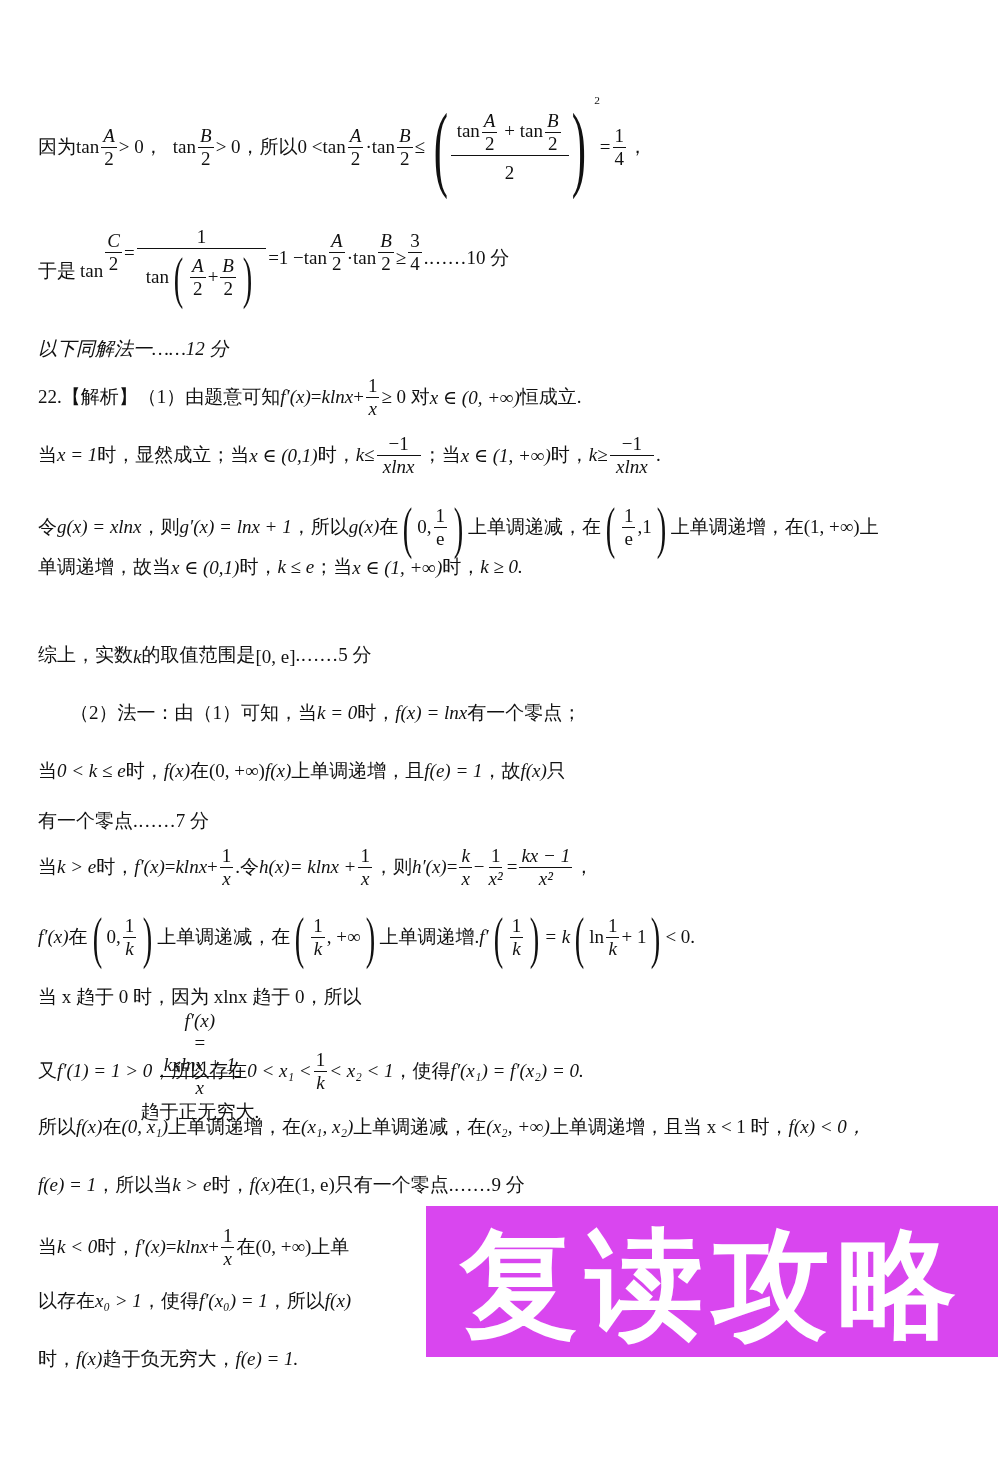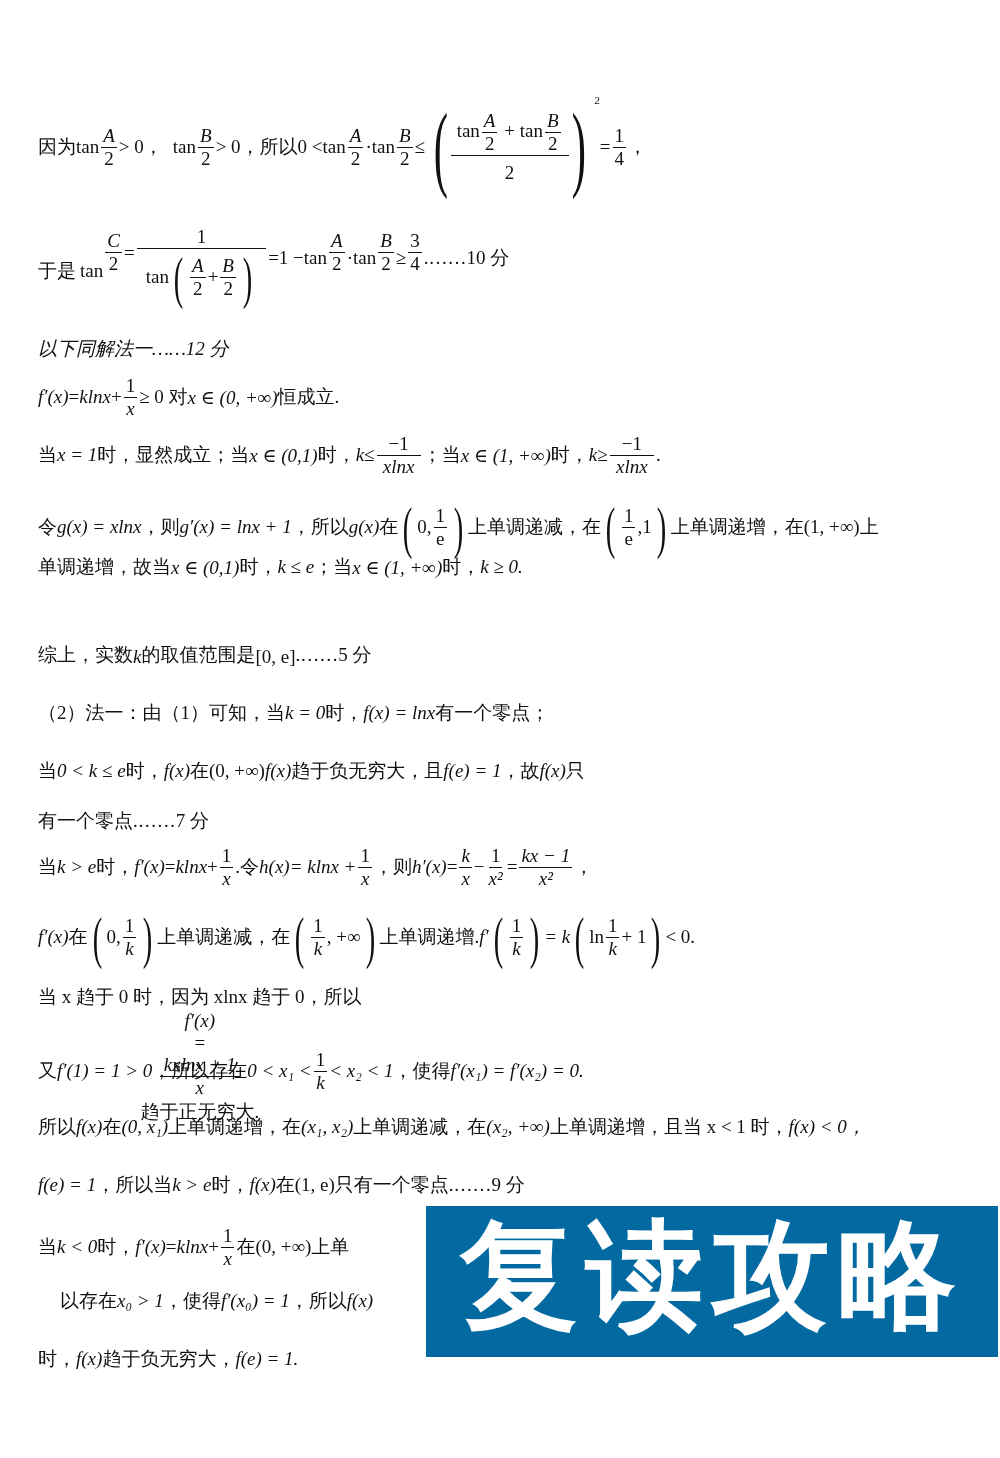--- a/index.html
+++ b/index.html
@@ -11,22 +11,22 @@
     .line { position: absolute; left: 38px; white-space: nowrap; display: flex; align-items: center; }
     .i { font-style: italic; }
     .frac { display: inline-flex; flex-direction: column; align-items: center; vertical-align: middle; margin: 0 2px; }
     .frac > .num { border-bottom: 1px solid #111; padding: 0 2px; line-height: 1.15; text-align: center; }
     .frac > .den { padding: 0 2px; line-height: 1.15; text-align: center; }
     .bigparen { font-size: 5em; font-weight: 100; line-height: 1; transform: scaleX(0.45); display: inline-block; }
     .medparen { font-size: 3em; font-weight: 100; line-height: 1; transform: scaleX(0.5); display: inline-block; }
     sup { font-size: 0.6em; }
     .banner {
       position: absolute; left: 426px; top: 1206px; width: 572px; height: 151px;
-      background: #0369a1; color: #ffffff;
-      display: flex; align-items: flex-end; justify-content: center;
+      background: #d946ef; color: #ffffff;
+      display: flex; align-items: flex-start; justify-content: center;
       font-family: "DejaVu Sans", sans-serif; font-weight: bold; font-size: 118px; letter-spacing: 8px;
     }
   </style>
 </head>
 <body>
 
 <div class="line" style="top:92px;height:110px;">
   <span>因为</span>
   <span>tan</span>
   <span class="frac">
@@ -123,20 +123,21 @@
       </span>
     <span>.……10 分</span>
   </span>
 </div>
 
 <div class="line" style="top:336px;font-style:italic;">
   <span>以下同解法一……12 分</span>
 </div>
 
 <div class="line" style="top:370px;height:54px;">
+  <span>22.【解析】（1）由题意可知 </span>
   <span class="i">f′(x)</span>
   <span> = </span>
   <span class="i">klnx</span>
   <span> + </span>
   <span class="frac">
       <span class="num">1</span>
       <span class="den i">x</span>
     </span>
   <span> ≥ 0 对 </span>
   <span class="i">x ∈ (0, +∞)</span>
@@ -207,37 +208,37 @@
 </div>
 
 <div class="line" style="top:642px;align-items:flex-end;">
   <span>综上，实数 </span>
   <span class="i">k</span>
   <span> 的取值范围是 </span>
   <span>[0, e]</span>
   <span>.……5 分</span>
 </div>
 
-<div class="line" style="top:700px;">
+<div class="line" style="top:700px;margin-left:32px;">
   <span>（2）法一：由（1）可知，当 </span>
   <span class="i">k = 0</span>
   <span> 时， </span>
   <span class="i">f(x) = lnx</span>
   <span> 有一个零点；</span>
 </div>
 
 <div class="line" style="top:758px;">
   <span>当 </span>
   <span class="i">0 &lt; k ≤ e</span>
   <span> 时， </span>
   <span class="i">f(x)</span>
   <span> 在 </span>
   <span>(0, +∞)</span>
   <span class="i">f(x)</span>
-  <span> 趋于负无穷大，且 </span>
+  <span> 上单调递增，且 </span>
   <span class="i">f(e) = 1</span>
   <span>，故 </span>
   <span class="i">f(x)</span>
   <span> 只</span>
 </div>
 
 <div class="line" style="top:808px;text-align:center;">
   <span>有一个零点.……7 分</span>
 </div>
 
@@ -377,21 +378,21 @@
   <span> + </span>
   <span class="frac">
       <span class="num">1</span>
       <span class="den i">x</span>
     </span>
   <span> 在 </span>
   <span>(0, +∞)</span>
   <span> 上单</span>
 </div>
 
-<div class="line" style="top:1288px;margin-left:22px;">
+<div class="line" style="top:1288px;">
   <span>以存在 </span>
   <span class="i">x₀ &gt; 1</span>
   <span>，使得 </span>
   <span class="i">f′(x₀) = 1</span>
   <span>，所以 </span>
   <span class="i">f(x)</span>
 </div>
 
 <div class="line" style="top:1346px;">
   <span>时， </span>

